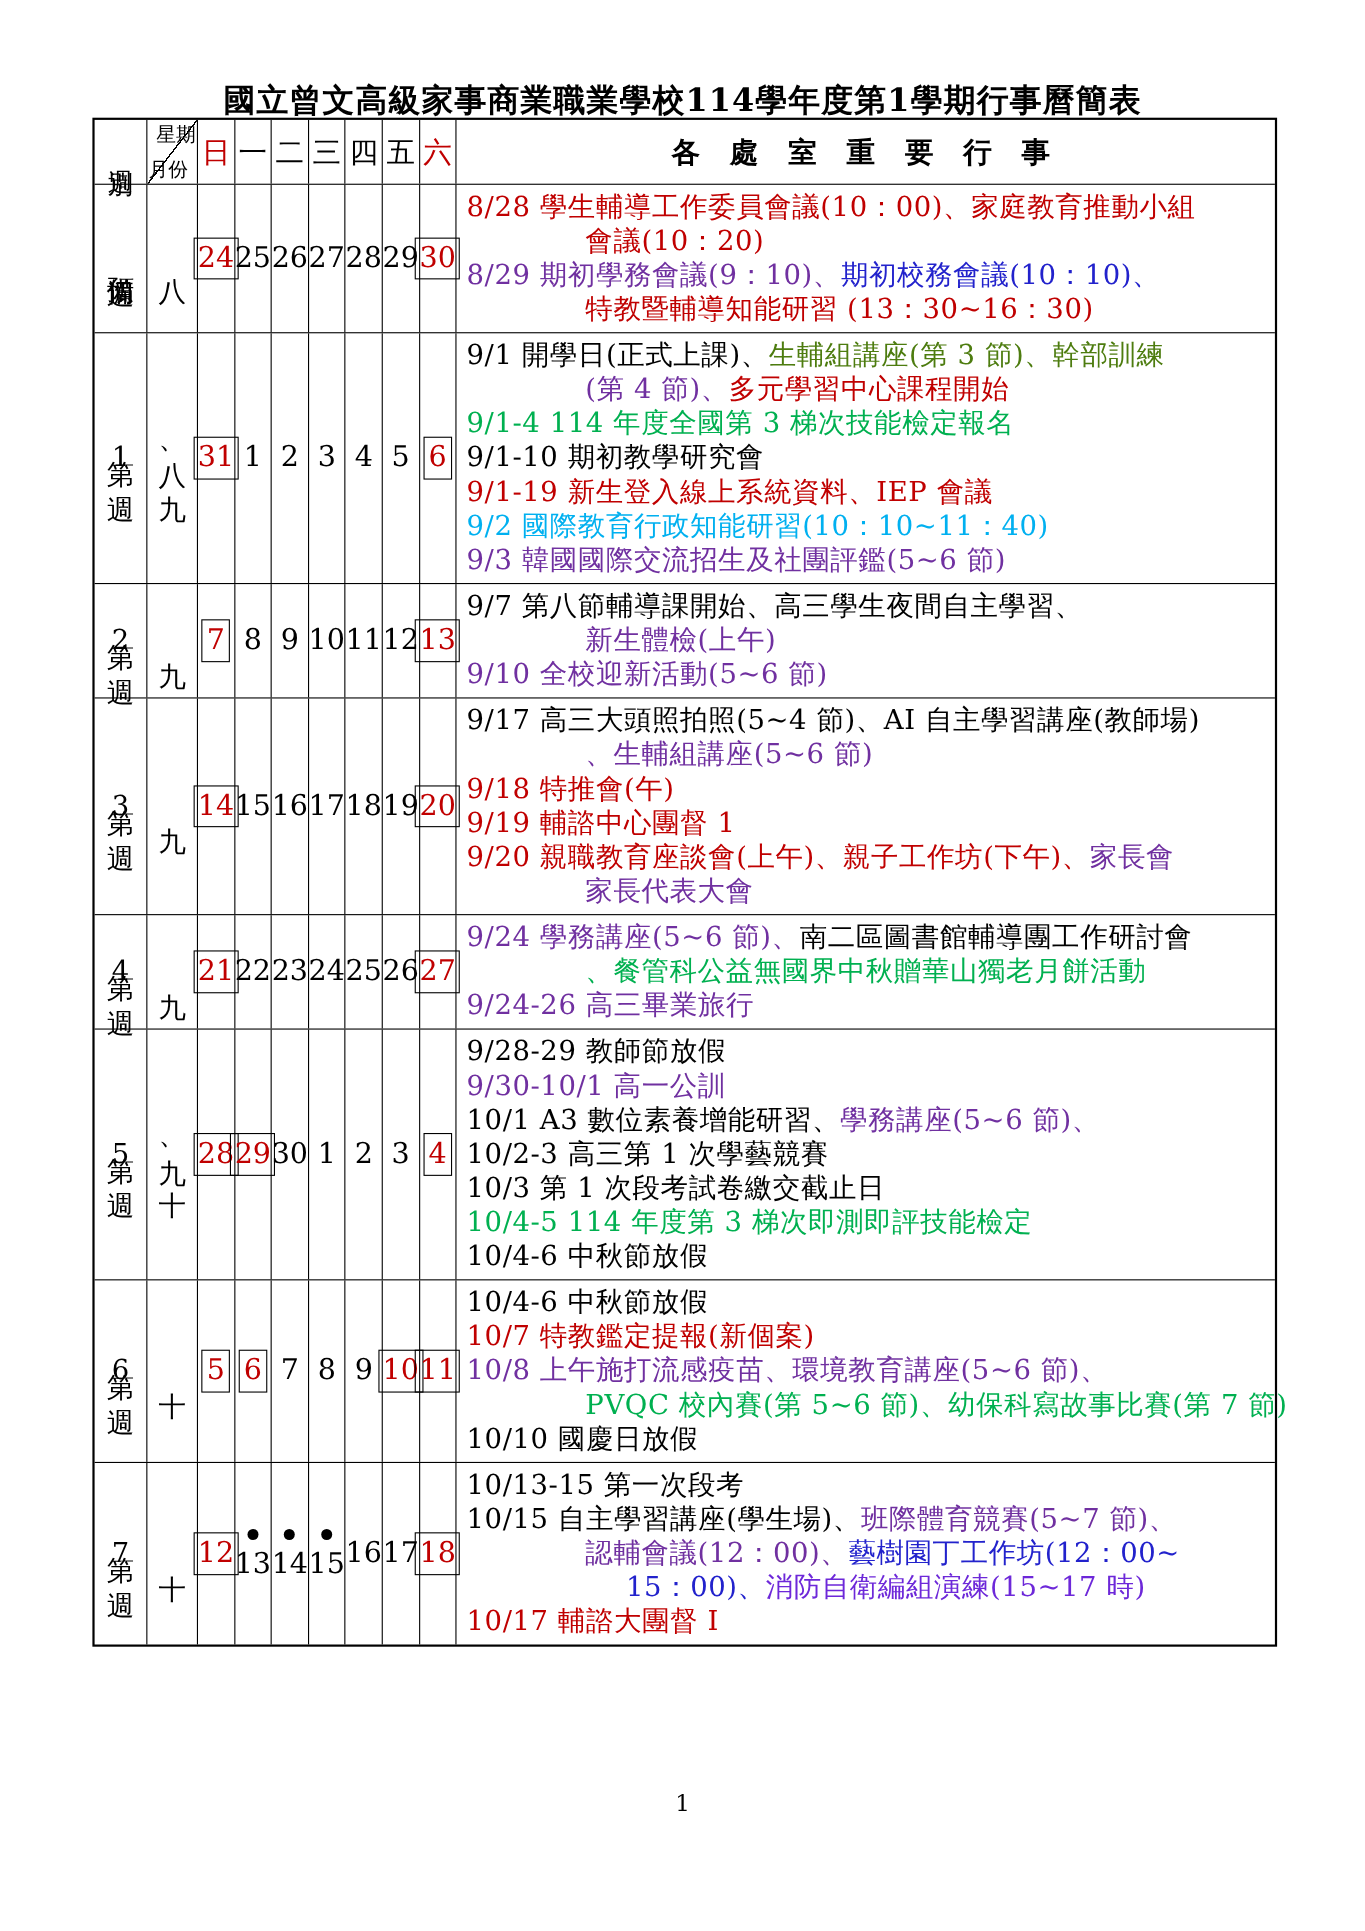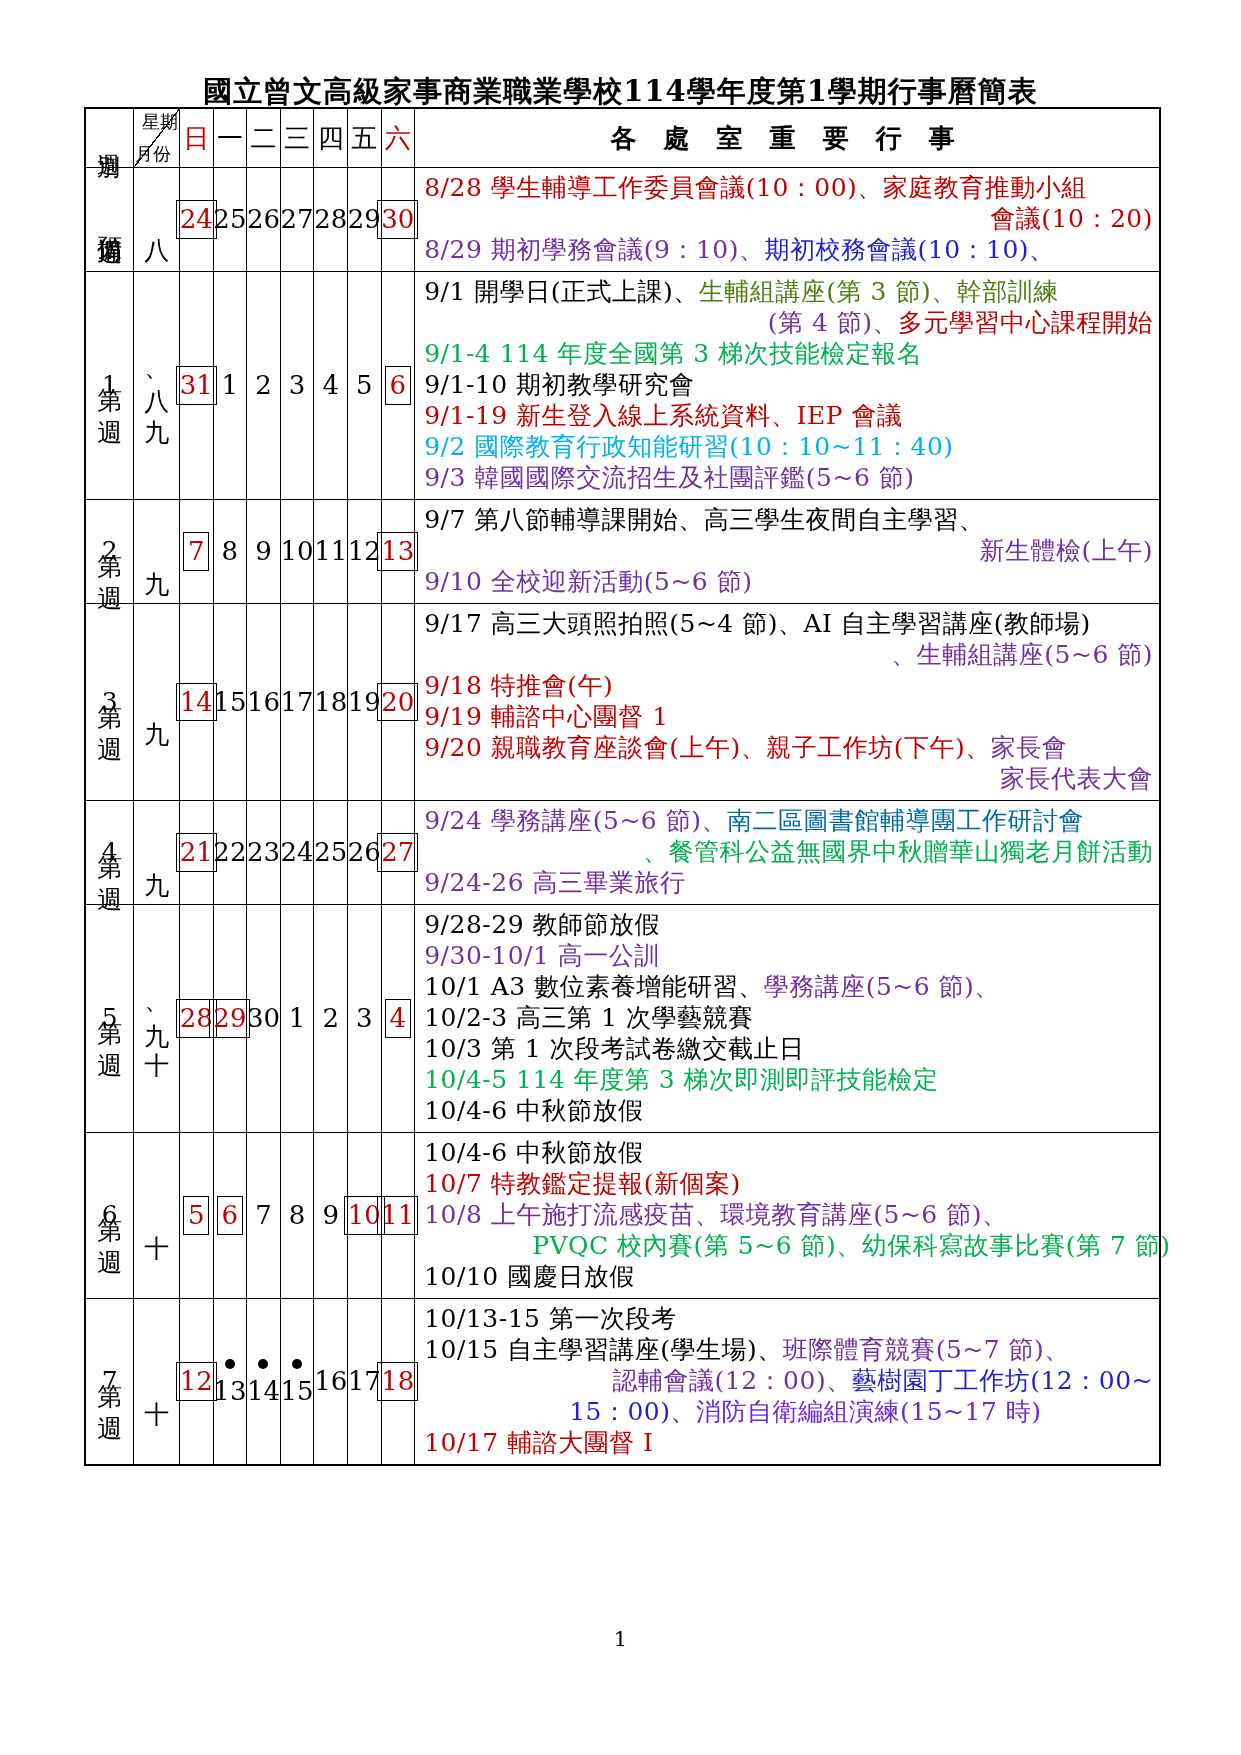--- a/index.html
+++ b/index.html
@@ -35,21 +35,21 @@
   .month-cell { font-size:25px; line-height:1.25; }
 
   .date-cell { font-size:26px; flex-direction:column; position:relative; padding:2px 0; }
   .date-num { display:inline-block; text-align:center; line-height:1.25; }
   .date-num.red { color:#C00000; }
   .date-num.boxed { border:1.5px solid #000; padding:2px 3px; min-width:26px; }
   .dot { width:10px; height:10px; border-radius:50%; background:#000; margin:4px 0 6px 0; }
 
   .events-cell { display:block; padding:4px 6px 6px 9px; }
   .event-line { font-size:25px; line-height:31px; letter-spacing:0.5px; white-space:nowrap; }
-  .indent-1 { padding-left:108px;text-align:right; }
+  .indent-1 { padding-left:108px; }
   .indent-2 { padding-left:145px; }
 
   .page-number { position:absolute; top:1627px; left:0; width:100%;
                  text-align:center; font-size:21px; }
 </style>
 </head>
 <body>
 
 <div class="page-title">國立曾文高級家事商業職業學校114學年度第1學期行事曆簡表</div>
 
@@ -96,20 +96,21 @@
       <div class="cell date-cell">
         <span class="date-num">29</span>
       </div>
       <div class="cell date-cell">
         <span class="date-num red boxed">30</span>
       </div>
       <div class="cell events-cell">
         <div class="event-line indent-0"><span class="event-segment" style="color: rgb(192, 0, 0);">8/28 學生輔導工作委員會議(10：00)、家庭教育推動小組</span></div>
         <div class="event-line indent-1"><span class="event-segment" style="color: rgb(192, 0, 0);">會議(10：20)</span></div>
         <div class="event-line indent-0"><span class="event-segment" style="color: rgb(112, 48, 160);">8/29 期初學務會議(9：10)、</span><span class="event-segment" style="color: rgb(34, 34, 204);">期初校務會議(10：10)、</span></div>
+        <div class="event-line indent-1"><span class="event-segment" style="color: rgb(192, 0, 0);">特教暨輔導知能研習 (13：30~16：30)</span></div>
       </div>
     </div>
     <div class="row">
       <div class="cell week-cell">
         <span class="vtext">第1週</span>
       </div>
       <div class="cell month-cell">
         <span class="vtext">八、九</span>
       </div>
       <div class="cell date-cell">
@@ -236,21 +237,21 @@
       <div class="cell date-cell">
         <span class="date-num">25</span>
       </div>
       <div class="cell date-cell">
         <span class="date-num">26</span>
       </div>
       <div class="cell date-cell">
         <span class="date-num red boxed">27</span>
       </div>
       <div class="cell events-cell">
-        <div class="event-line indent-0"><span class="event-segment" style="color: rgb(112, 48, 160);">9/24 學務講座(5~6 節)、</span><span class="event-segment" style="color: #0369a1;">南二區圖書館輔導團工作研討會</span></div>
+        <div class="event-line indent-0"><span class="event-segment" style="color: rgb(112, 48, 160);">9/24 學務講座(5~6 節)、</span><span class="event-segment" style="color: #000000;">南二區圖書館輔導團工作研討會</span></div>
         <div class="event-line indent-1"><span class="event-segment" style="color: rgb(0, 176, 80);">、餐管科公益無國界中秋贈華山獨老月餅活動</span></div>
         <div class="event-line indent-0"><span class="event-segment" style="color: rgb(112, 48, 160);">9/24-26 高三畢業旅行</span></div>
       </div>
     </div>
     <div class="row">
       <div class="cell week-cell">
         <span class="vtext">第5週</span>
       </div>
       <div class="cell month-cell">
         <span class="vtext">九、十</span>

